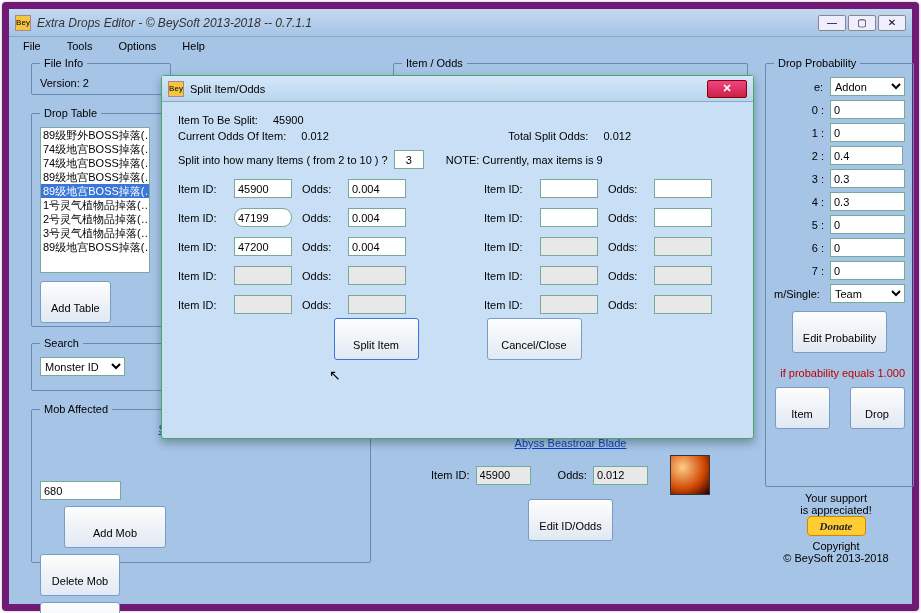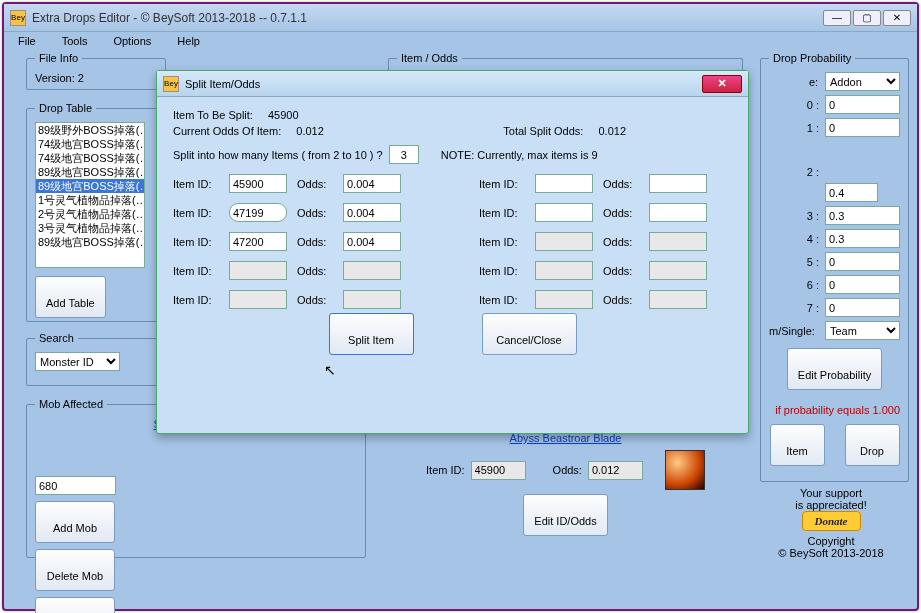--- a/index.html
+++ b/index.html
@@ -1,20 +1,20 @@
 <!DOCTYPE html>
 <html><head>
 <meta charset="utf-8">
 <style>
 * { box-sizing: border-box; font-family: Tahoma, sans-serif; font-size: 11px; }
 body { margin: 0; width: 921px; height: 613px; background: #fff; overflow: hidden; }
-.window { width: 917px; height: 609px; margin: 2px; border: 2px solid #701a75; border-radius: 4px; background: #a5c4e6; box-shadow: 0 0 3px rgba(0,0,0,0.3); position: relative; }
+.window { width: 917px; height: 609px; margin: 2px; border: 7px solid #701a75; border-radius: 4px; background: #a5c4e6; box-shadow: 0 0 3px rgba(0,0,0,0.3); position: relative; }
 .titlebar { height: 28px; background: linear-gradient(#c4d9f0,#a5c4e6); border-bottom: 1px solid #8ab; display: flex; align-items: center; padding: 0 6px; }
 .title-icon { width: 16px; height: 16px; background: #f5c542; border: 1px solid #a88; margin-right: 6px; display: flex; align-items: center; justify-content: center; font-size: 8px; }
-.title-text { flex: 1; font-size: 12px; color: #333; }
+.title-text { flex: 1; font-size: 12px; color: #333; font-style: italic; }
 .winbtns { display: flex; gap: 2px; }
 .winbtn { width: 28px; height: 16px; border: 1px solid #888; border-radius: 2px; background: #eef; display: flex; align-items: center; justify-content: center; font-size: 10px; cursor: pointer; }
 .menubar { height: 20px; padding: 2px 10px; display: flex; gap: 18px; }
 .menuitem { padding: 1px 4px; cursor: pointer; }
 .client { position: relative; padding: 2px 10px 6px; height: 555px; }
 fieldset { border: 1px solid #6a8bb0; border-radius: 2px; margin: 0; padding: 8px; background: transparent; }
 legend { padding: 0 4px; font-size: 11px; }
 .fileinfo { position: absolute; left: 22px; top: 0px; width: 140px; height: 38px; }
 .itemodds-fs { position: absolute; left: 384px; top: 0px; width: 355px; height: 22px; border-bottom: none; }
 .dropprob { position: absolute; left: 756px; top: 0px; width: 142px; height: 430px; }
@@ -95,21 +95,21 @@
       <legend>Search</legend>
       <select class="sel-ctl" style="width:85px;"><option>Monster ID</option></select>
     </fieldset>
 
     <fieldset class="mobaffected">
       <legend>Mob Affected</legend>
       <div class="links-row"><a class="lnk">Snarling Ravager</a></div>
       <div style="display:flex;gap:10px;">
         <div style="display:flex;flex-direction:column;gap:6px;">
           <input class="txt" style="width: 81px; margin-top: 40px;" value="680">
-          <button class="btn" style="width:80px;">Add Mob</button>
+          <button class="btn" style="width:102px;margin-left:24px;">Add Mob</button>
           <button class="btn" style="width:80px;">Delete Mob</button>
           <button class="btn" style="width:80px;">Edit Mob</button>
         </div>
       </div>
     </fieldset>
 
     <div style="position:absolute;left:384px;top:380px;width:355px;">
       <div class="links-row"><a class="lnk">Abyss Beastroar Blade</a></div>
       <div class="row" style="justify-content:center;">
         <span>Item ID:</span>
@@ -133,21 +133,21 @@
           <div class="row">
             <span class="lbl" style="width:50px;text-align:right;">0 :</span>
             <input class="txt" style="width: 75px;" value="0">
           </div>
           <div class="row">
             <span class="lbl" style="width:50px;text-align:right;">1 :</span>
             <input class="txt" style="width: 75px;" value="0">
           </div>
           <div class="row">
             <span class="lbl" style="width:50px;text-align:right;">2 :</span>
-            <input class="txt" style="width: 53px; margin-top: 42px;" value="0.4">
+            <input class="txt" style="width: 73px;" value="0.4">
           </div>
           <div class="row">
             <span class="lbl" style="width:50px;text-align:right;">3 :</span>
             <input class="txt" style="width: 75px;" value="0.3">
           </div>
           <div class="row">
             <span class="lbl" style="width:50px;text-align:right;">4 :</span>
             <input class="txt" style="width: 75px;" value="0.3">
           </div>
           <div class="row">

